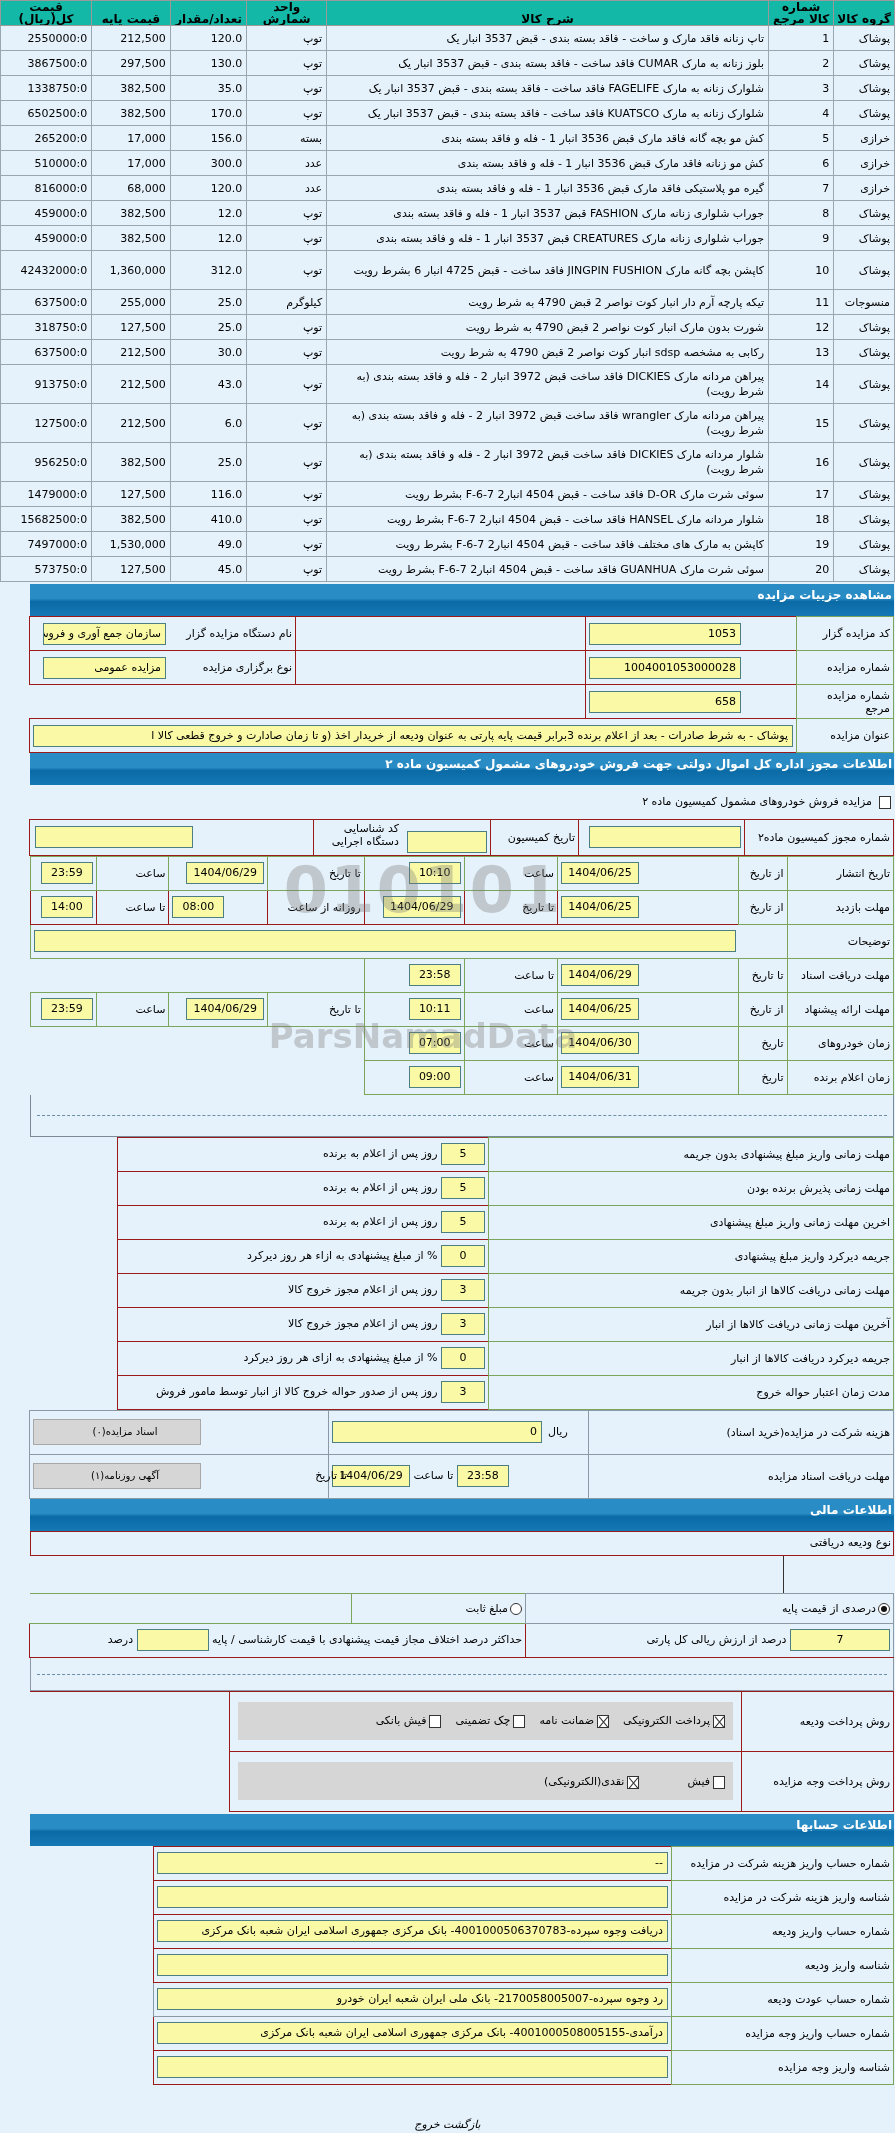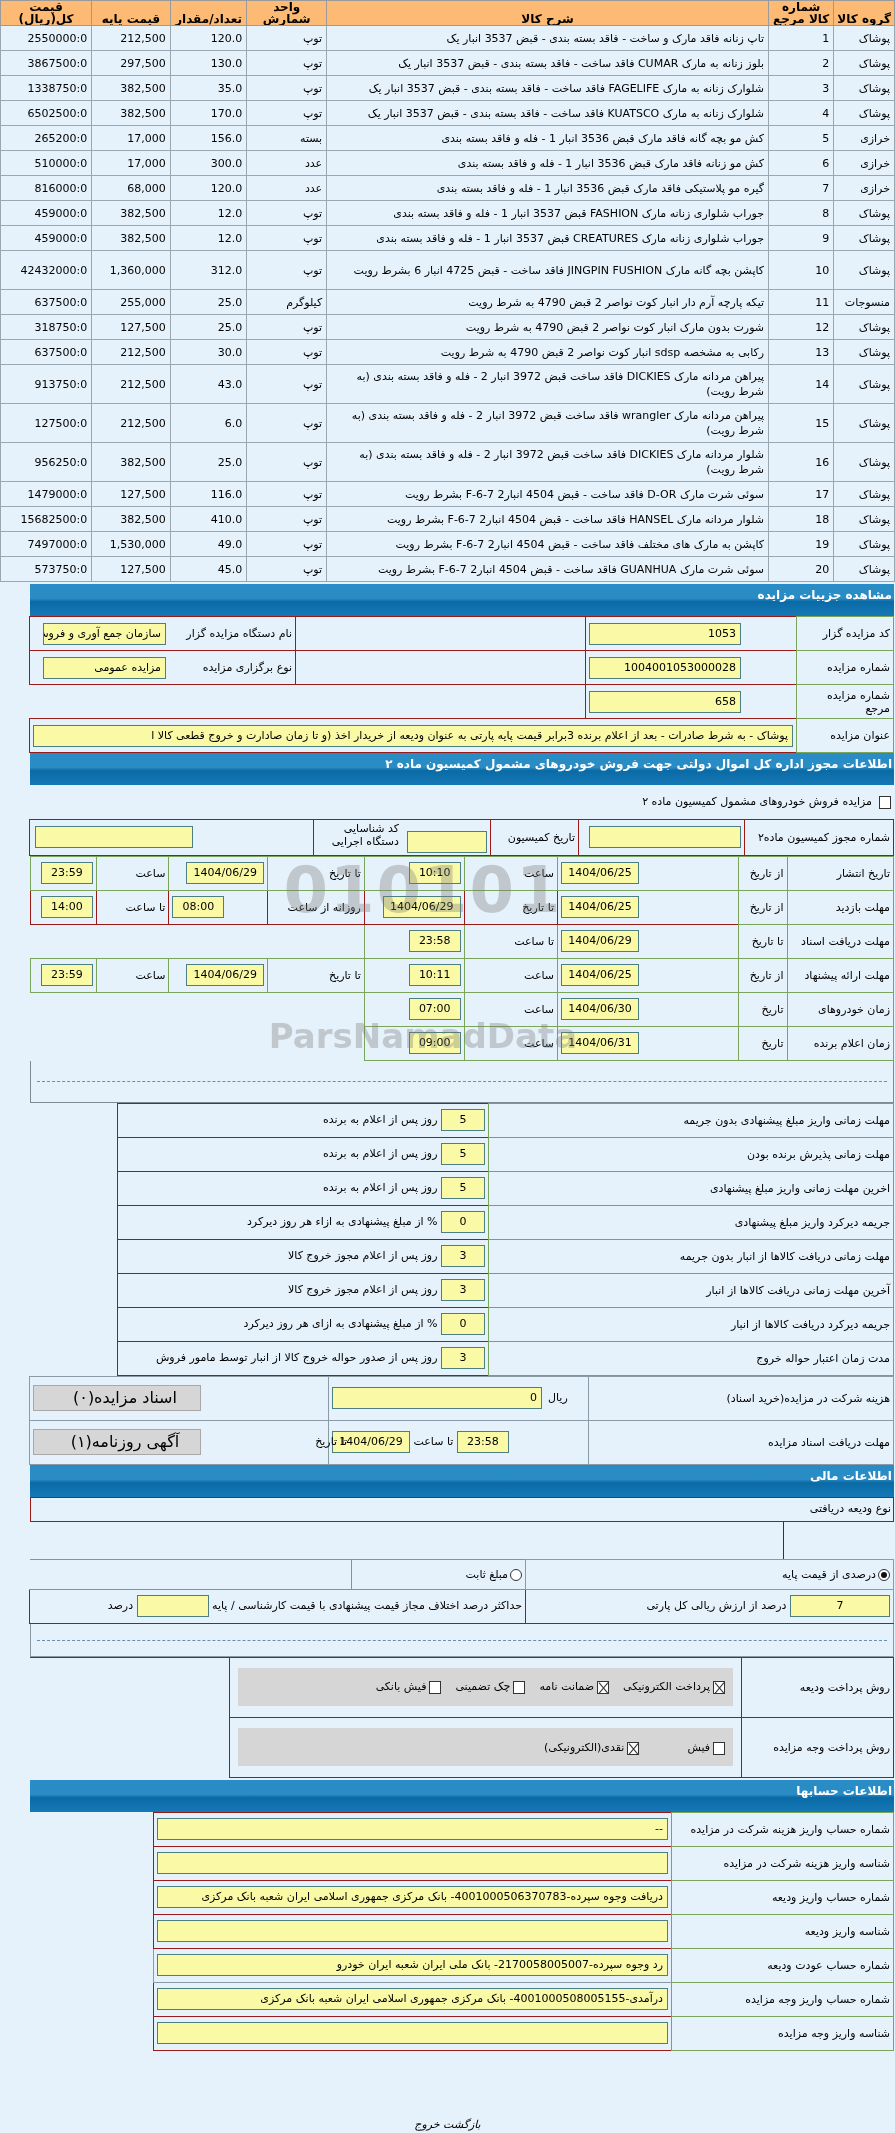--- a/index.html
+++ b/index.html
@@ -10,21 +10,21 @@
     font-family: "DejaVu Sans", sans-serif;
     font-size: 11px; color: #000;
     direction: rtl; position: relative;
   }
   
   table.items {
     position: absolute; top: 0; left: 0; width: 895px;
     border-collapse: collapse; table-layout: fixed;
   }
   table.items th {
-    background: #fdba74; color: #000; font-weight: bold; font-size: 12px;
+    background: #14b8a6; color: #000; font-weight: bold; font-size: 12px;
     border: 1px solid #9a9a9a; height: 22px; line-height: 12px; padding: 0 3px;
     overflow: hidden; vertical-align: bottom;
   }
   table.items td {
     background: #e6f2fb; border: 1px solid #9aa6b0; padding: 0 4px; height: 25px;
     font-size: 11px; vertical-align: middle; overflow: hidden;
   }
   table.items td.num { direction: ltr; text-align: right; }
   table.items td.desc { text-align: right; line-height: 15px; }
   table.items td.unit { text-align: right; }
@@ -49,21 +49,21 @@
   .grid td.red { border-color: #9a1a1a; }
   .inp {
     display: inline-block; background: #fafaa6; border: 1px solid #4d7e82;
     height: 22px; line-height: 20px; padding: 0 4px; font-size: 11px;
     white-space: nowrap; overflow: hidden; vertical-align: middle;
   }
   .inp.ltr { direction: ltr; text-align: right; }
   .inp.c { text-align: center; direction: ltr; }
   .gray-btn {
     display: inline-block; width: 168px; height: 26px; line-height: 24px;
-    background: #d6d6d6; border: 1px solid #a8a8a8; text-align: center; font-size: 16px; padding-left: 16px;
+    background: #d6d6d6; border: 1px solid #a8a8a8; text-align: center; font-size: 10px; padding-left: 16px;
   }
   .chkbox {
     display: inline-block; width: 12px; height: 13px; border: 1px solid #333; background: #fff;
     vertical-align: middle; position: relative; margin-left: 3px;
   }
   .chkbox.on::before, .chkbox.on::after {
     content: ""; position: absolute; left: 5px; top: -1px; width: 1px; height: 14px; background: #333;
   }
   .chkbox.on::before { transform: rotate(40deg); }
   .chkbox.on::after { transform: rotate(-40deg); }
@@ -390,20 +390,25 @@
       <td>از تاریخ</td>
       <td class="red" style="text-align:left"><span class="inp c" style="width:78px">1404/06/25</span></td>
       <td class="red">تا تاریخ</td>
       <td class="red"><span class="inp c" style="width:78px">1404/06/29</span></td>
       <td class="red">روزانه از ساعت</td>
       <td class="red" style="text-align:left"><span class="inp c" style="width:52px">08:00</span></td>
       <td class="red">تا ساعت</td>
       <td class="red"><span class="inp c" style="width:52px">14:00</span></td>
     </tr>
     <tr>
+      <td>توضیحات</td>
+      <td style="border-left:none;border-right:none"></td>
+      <td colspan="7" style="border-right:none"><span class="inp" style="width:100%"></span></td>
+    </tr>
+    <tr>
       <td>مهلت دریافت اسناد</td>
       <td>تا تاریخ</td>
       <td style="text-align:left"><span class="inp c" style="width:78px">1404/06/29</span></td>
       <td>تا ساعت</td>
       <td><span class="inp c" style="width:52px">23:58</span></td>
       <td colspan="4" style="border:none"></td>
     </tr>
     <tr>
       <td>مهلت ارائه پیشنهاد</td>
       <td>از تاریخ</td>

